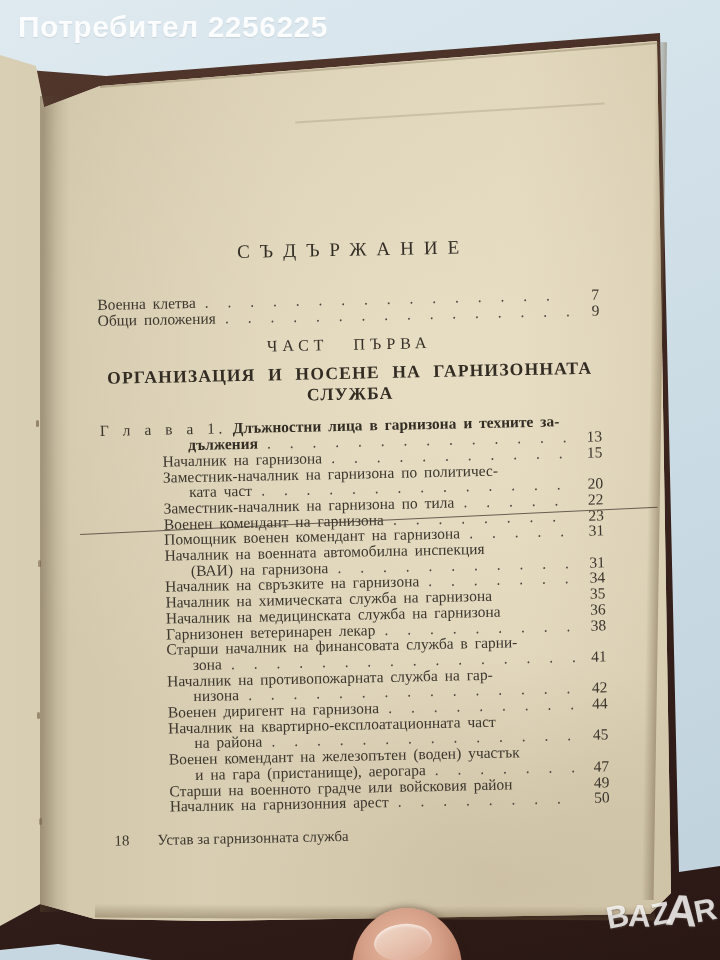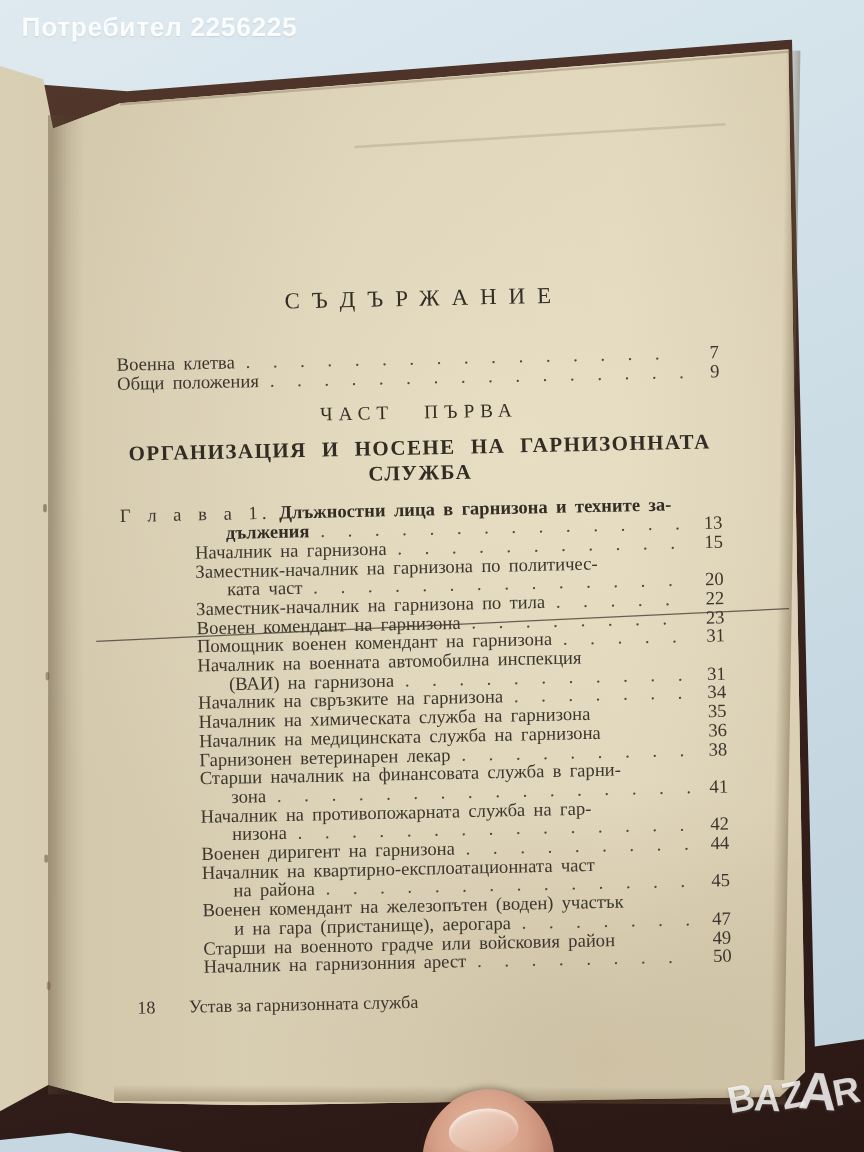--- a/index.html
+++ b/index.html
@@ -57,21 +57,21 @@
   .toc-rows{margin-top:13px;}
   .toc-footer{display:flex;gap:28px;margin-top:17px;padding-left:6px;font-size:15px;}
   
   .finger{position:absolute;left:352px;top:908px;width:110px;height:120px;border-radius:50%;
     background:radial-gradient(60% 55% at 45% 32%,#e7bba2 0%,#d7a189 55%,#bd8069 100%);
     box-shadow:0 -2px 6px rgba(60,35,25,.35);}
   .nail{position:absolute;left:22px;top:16px;width:58px;height:36px;border-radius:50%;
     background:linear-gradient(160deg,rgba(242,220,206,.95),rgba(220,170,148,.85));
     transform:rotate(-7deg);box-shadow:inset 0 2px 3px rgba(255,255,255,.55);}
   .wm-user{position:absolute;left:18px;top:10px;font-family:"Liberation Sans",sans-serif;
-    font-weight:bold;font-size:22px;letter-spacing:.5px;color:rgba(255,255,255,.92);
+    font-weight:bold;font-size:30px;letter-spacing:.5px;color:rgba(255,255,255,.92);
     text-shadow:0 1px 1px rgba(140,150,160,.25);}
   .wm-logo{position:absolute;left:606px;top:884px;font-family:"Liberation Sans",sans-serif;
     font-weight:900;font-size:31px;color:rgba(255,255,255,.80);transform:rotate(-4deg);
     text-shadow:0 1px 2px rgba(95,80,70,.55);}
   .wm-logo span{display:inline-block;}
   .wm-logo span:nth-child(odd){transform:rotate(-7deg);}
   .wm-logo span:nth-child(even){transform:rotate(6deg) translateY(1px);}
   .wm-logo span:nth-child(4){font-size:44px;margin:0 -4px;transform:rotate(8deg) translateY(3px);}
 </style>
 </head>

